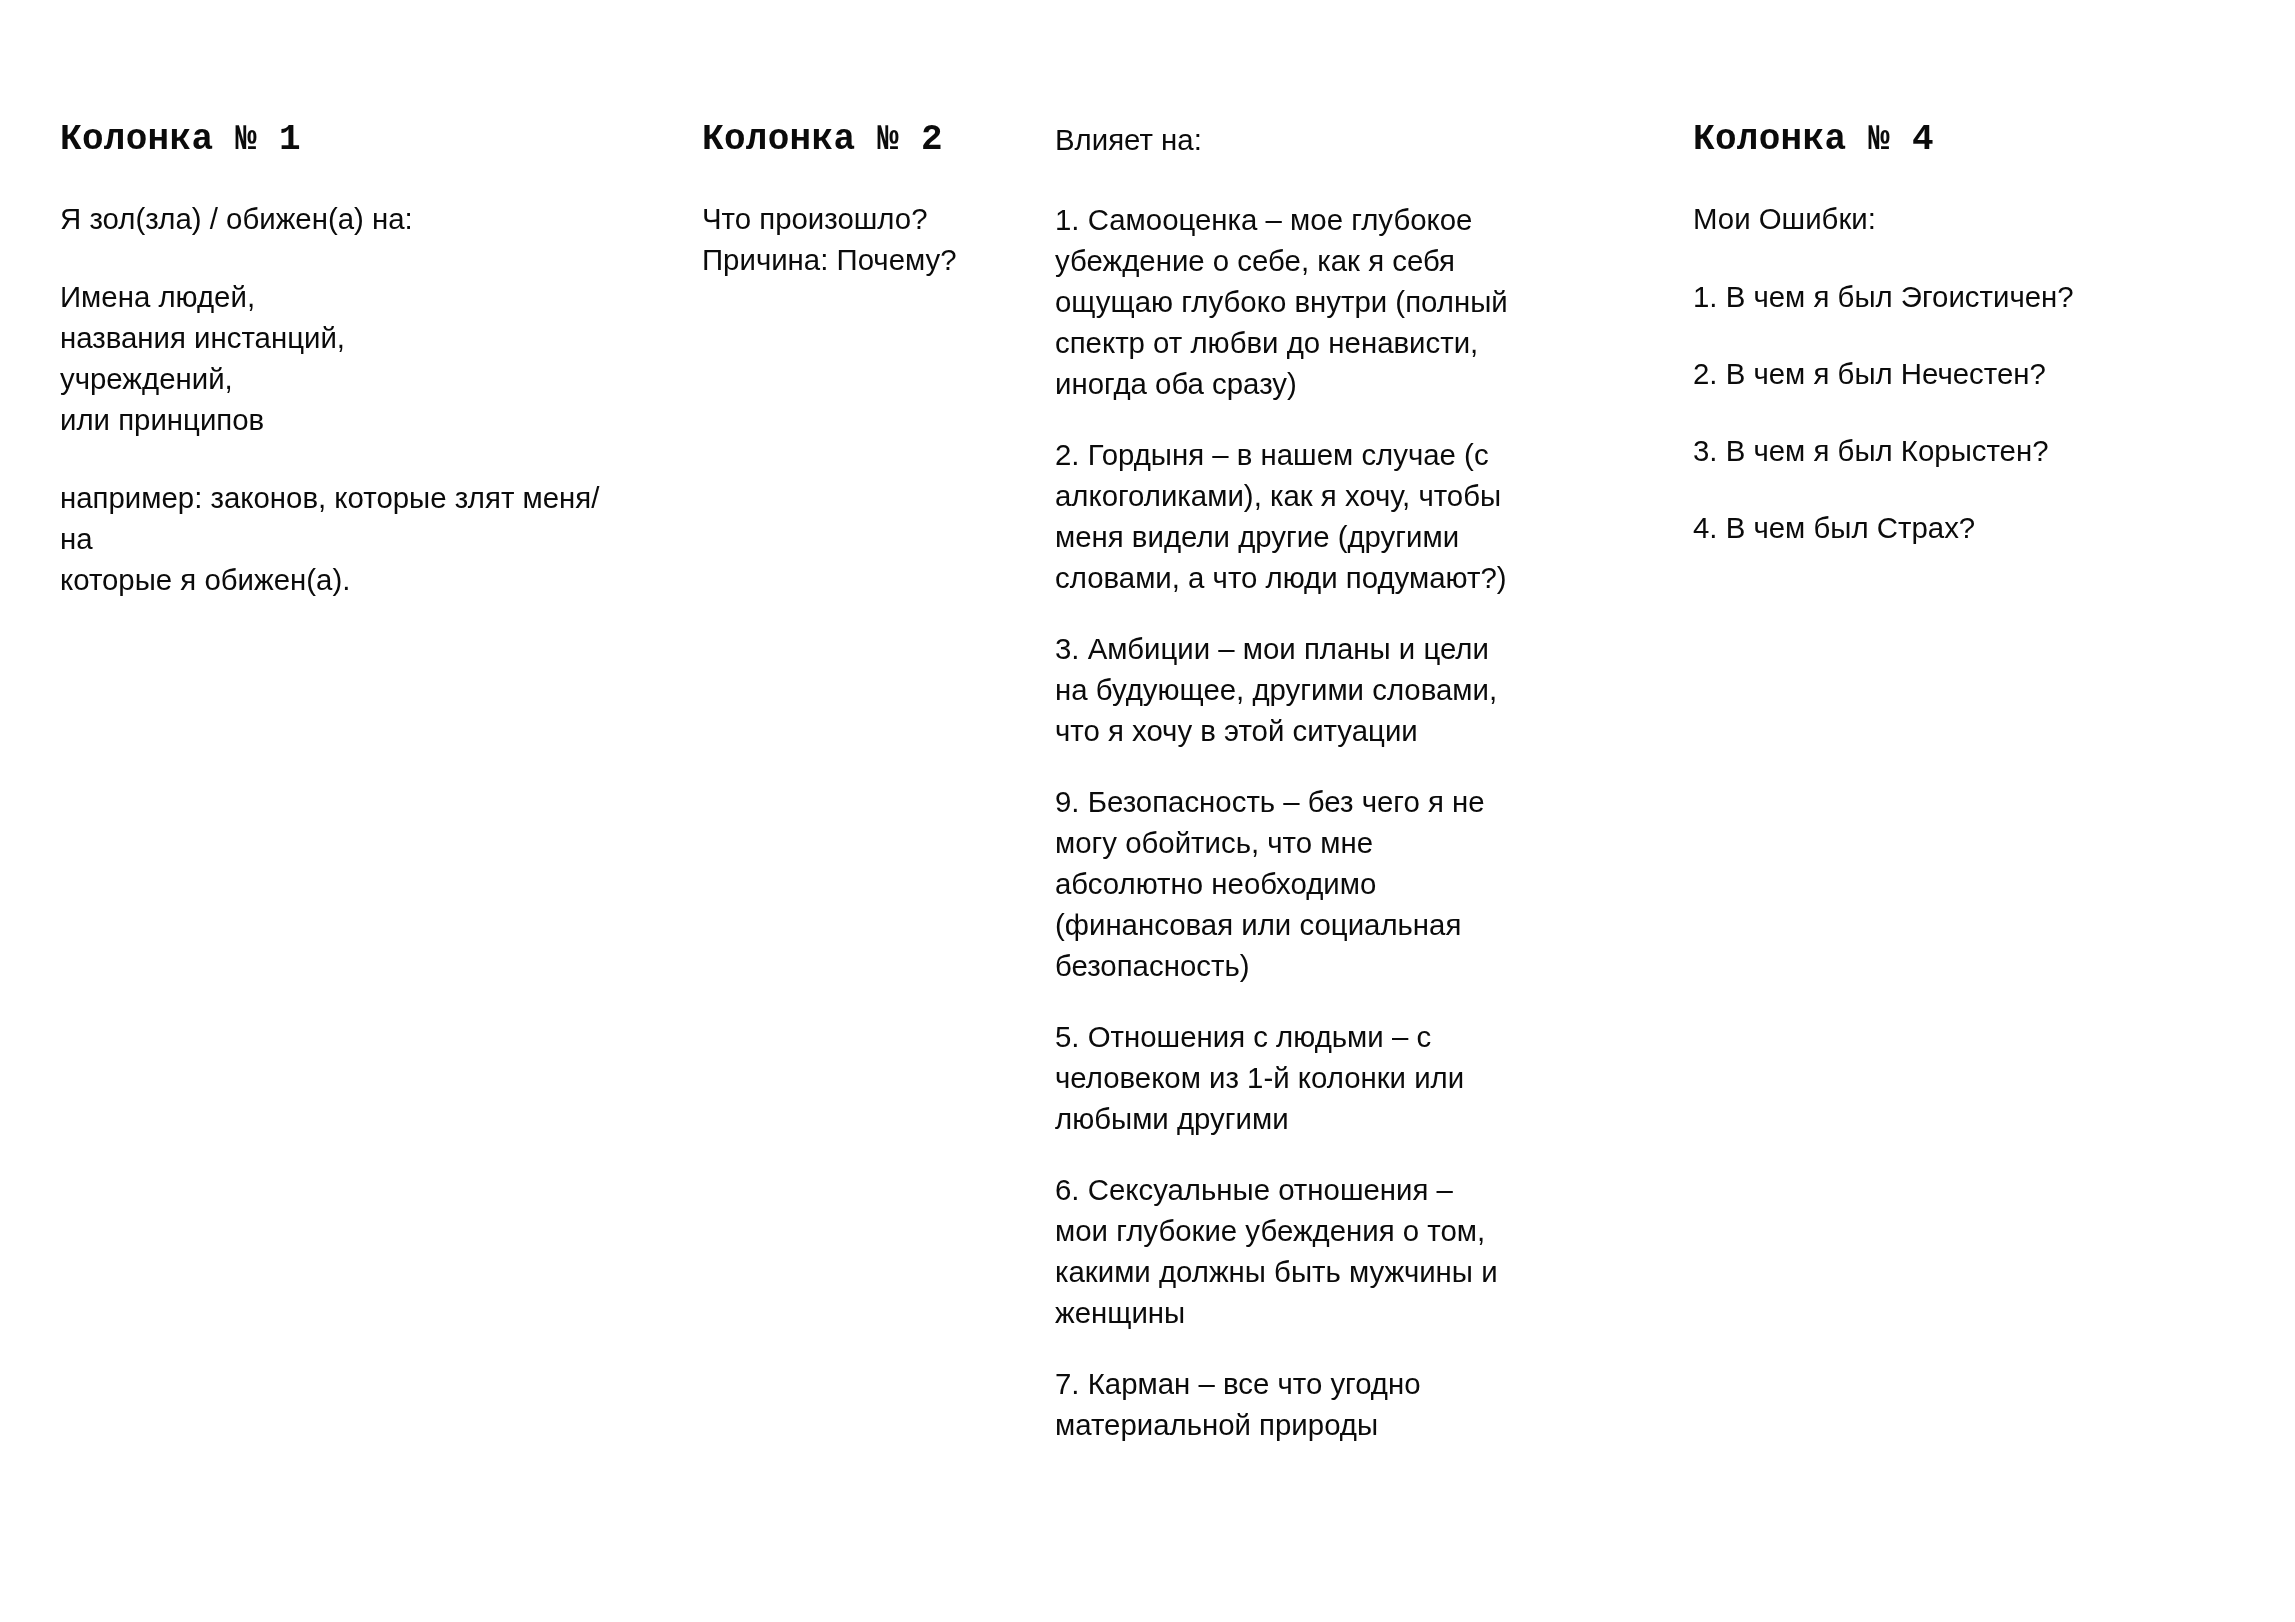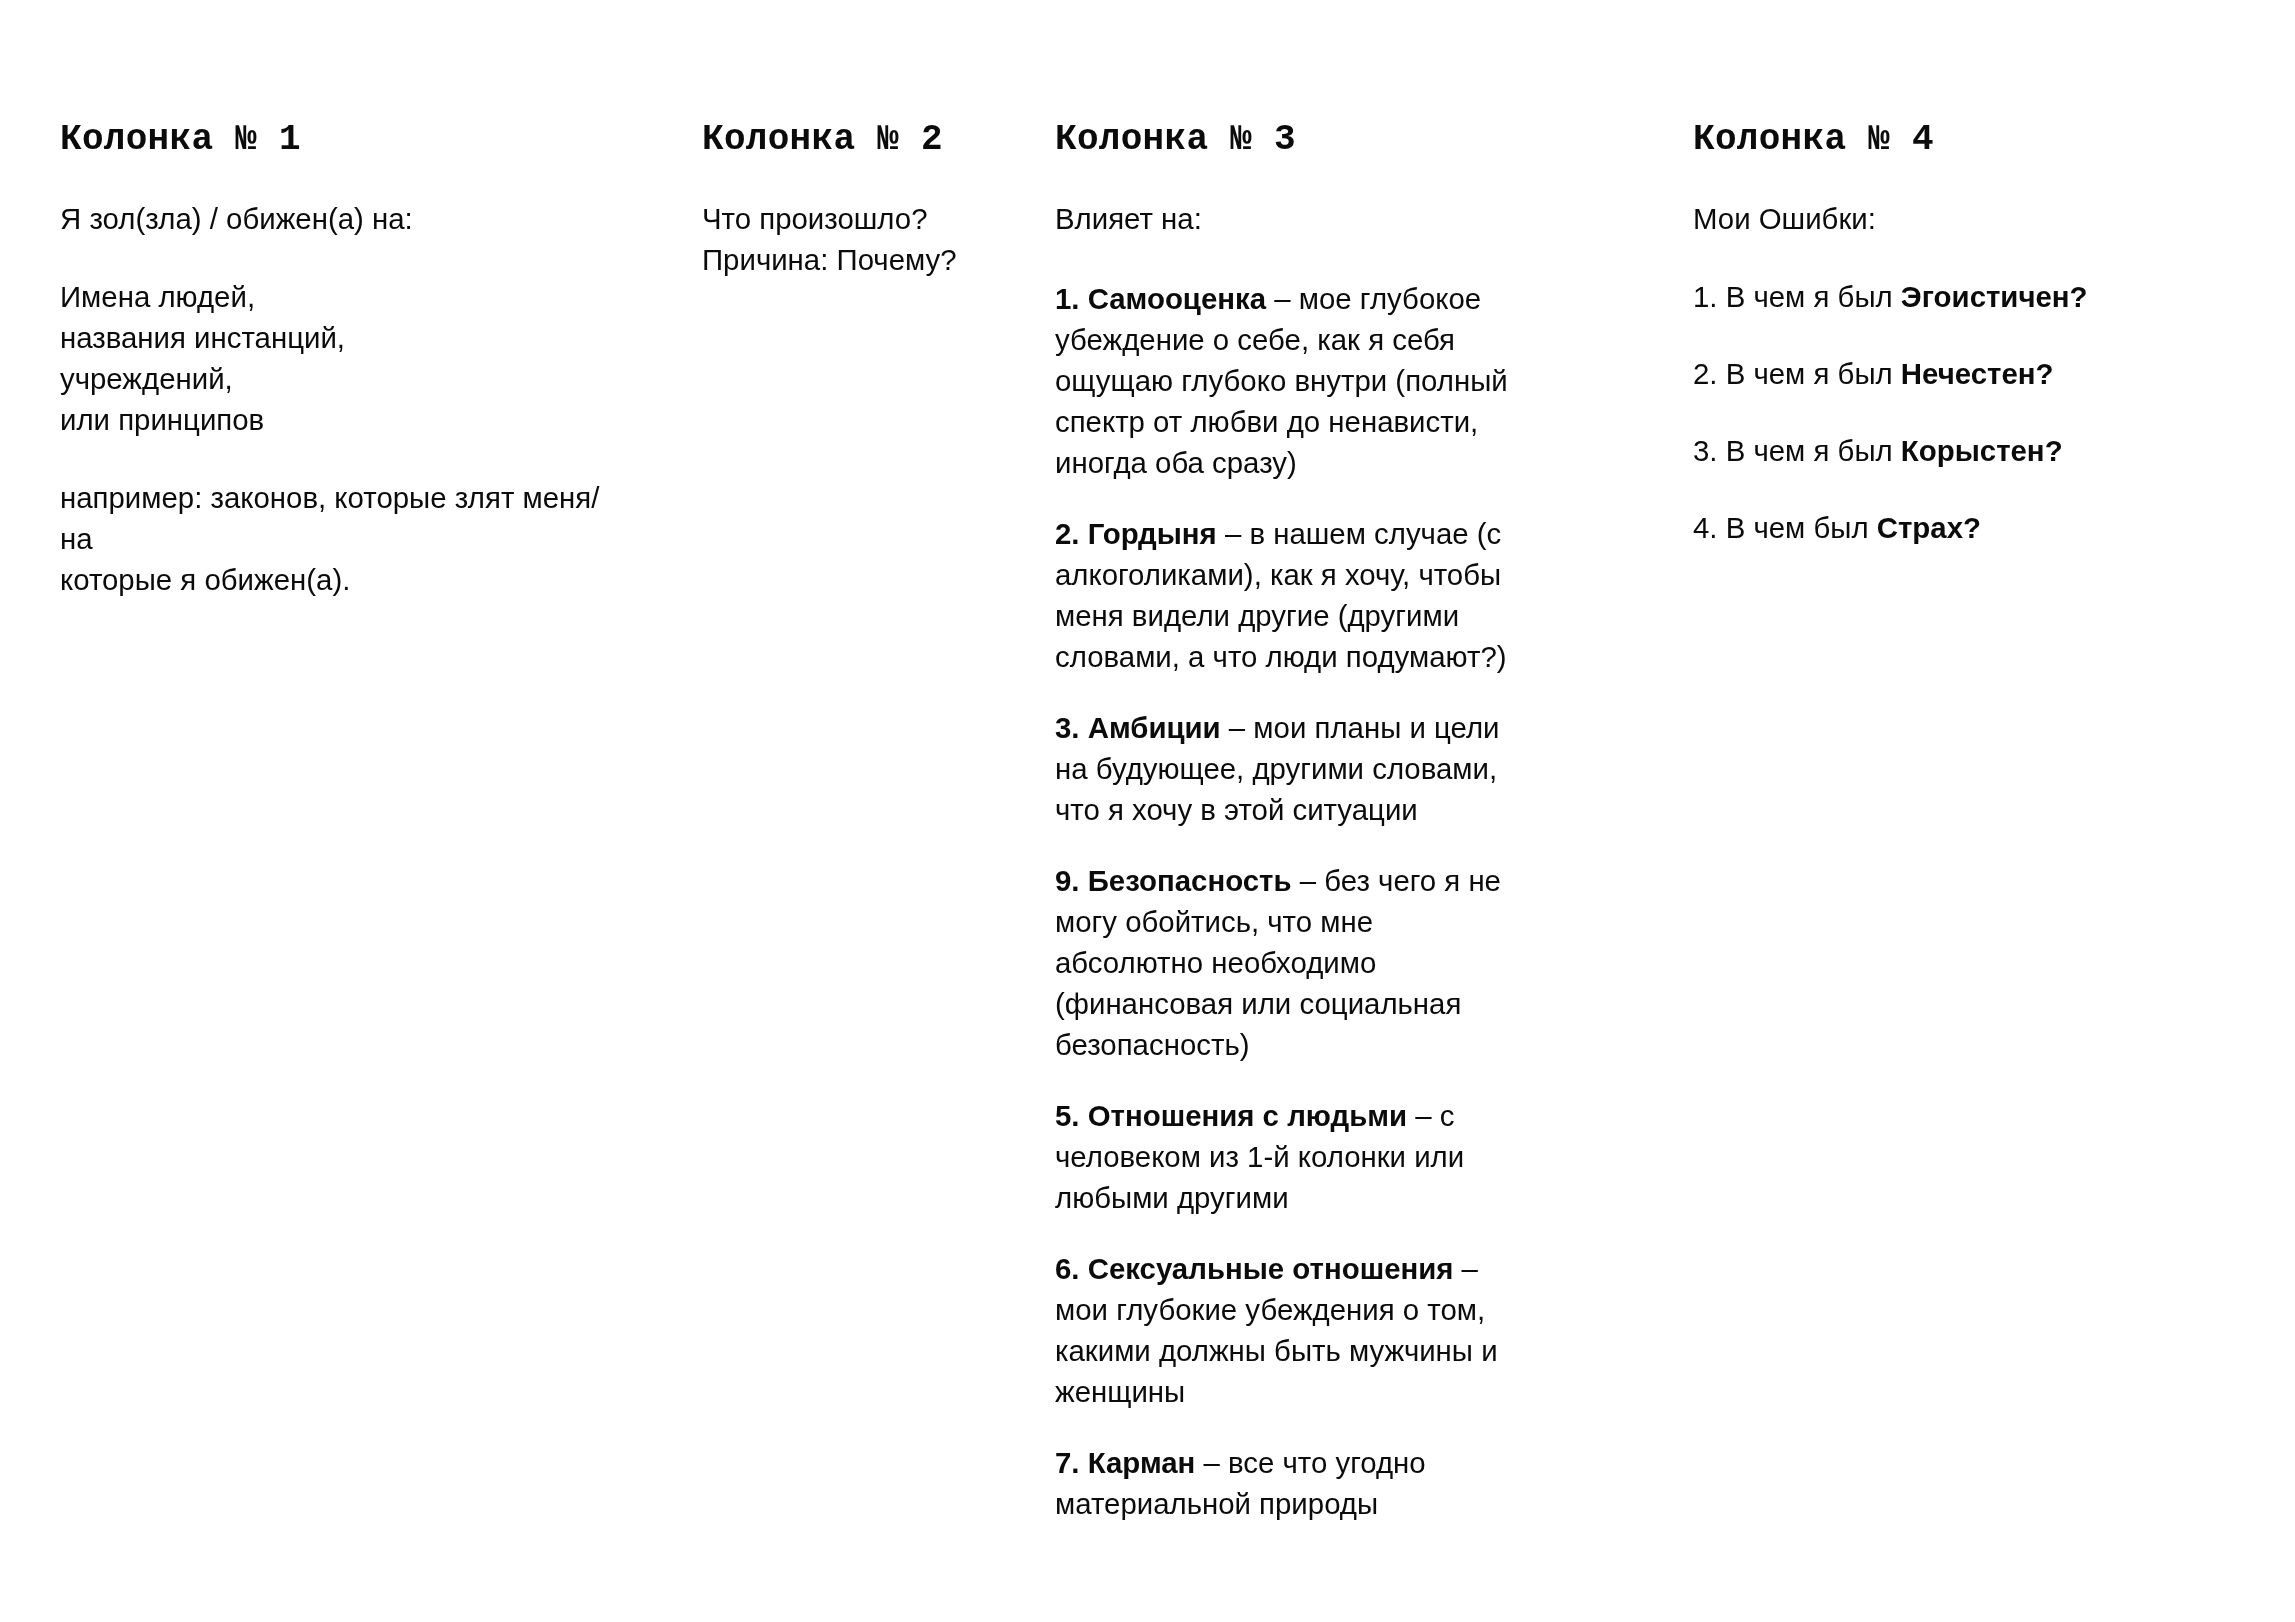--- a/index.html
+++ b/index.html
@@ -24,21 +24,21 @@
   }
   .mb56{margin-bottom:37px;}
   .mb60{margin-bottom:39px;}
   .item{margin-bottom:30px;}
   .q-item{margin-bottom:36px;}
   .u{
     text-decoration-thickness:2.6px;
     text-underline-offset:7.9px;
     white-space:pre;
   }
-  .b{font-weight:700;}
+  .b{font-weight:400;}
 </style>
 </head>
 <body>
 
 <section class="col" id="col1">
   <h2 class="header">Колонка № 1</h2>
   <p class="txt mb56"><span class="u">Я зол(зла) / обижен(а) на: </span></p>
   <p class="txt mb56">Имена людей,
 названия инстанций,
 учреждений,
@@ -47,21 +47,20 @@
 которые я обижен(а).</span></p>
 </section>
 
 <section class="col" id="col2">
   <h2 class="header">Колонка № 2</h2>
   <p class="txt"><span class="u">Что произошло?</span></p>
   <p class="txt mb60"><span class="u">Причина:</span><span> Почему?</span></p>
 </section>
 
 <section class="col" id="col3">
-  <h2 class="header">Колонка № 3</h2>
   <p class="txt mb60"><span class="u">Влияет на: </span></p>
 
   <p class="txt item"><span class="b">1. Самооценка</span><span> – мое глубокое
 убеждение о себе, как я себя
 ощущаю глубоко внутри (полный
 спектр от любви до ненависти,
 иногда оба сразу)</span></p>
   <p class="txt item"><span class="b">2. Гордыня</span><span> – в нашем случае (с
 алкоголиками), как я хочу, чтобы
 меня видели другие (другими

